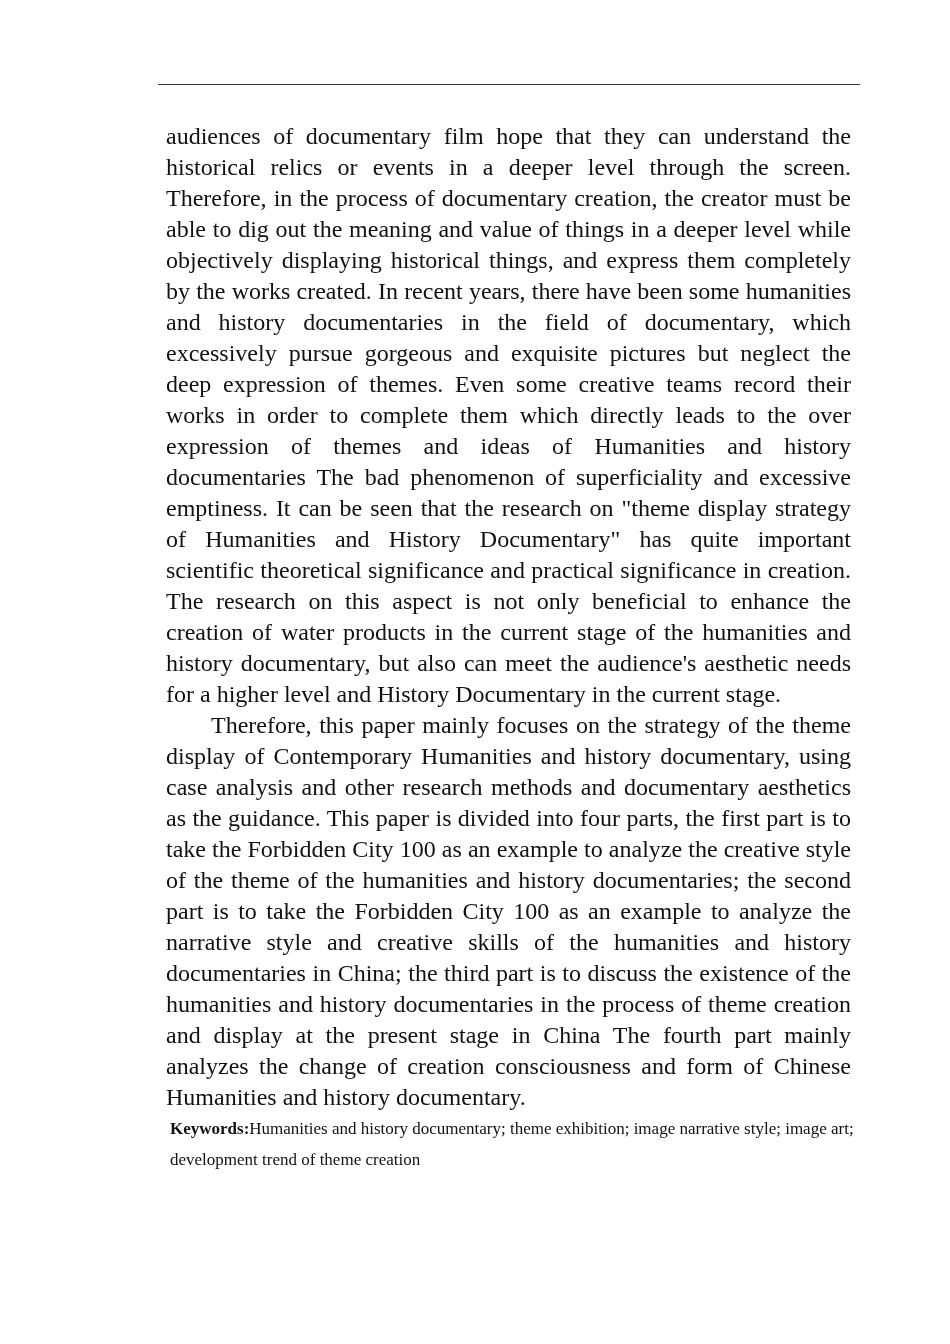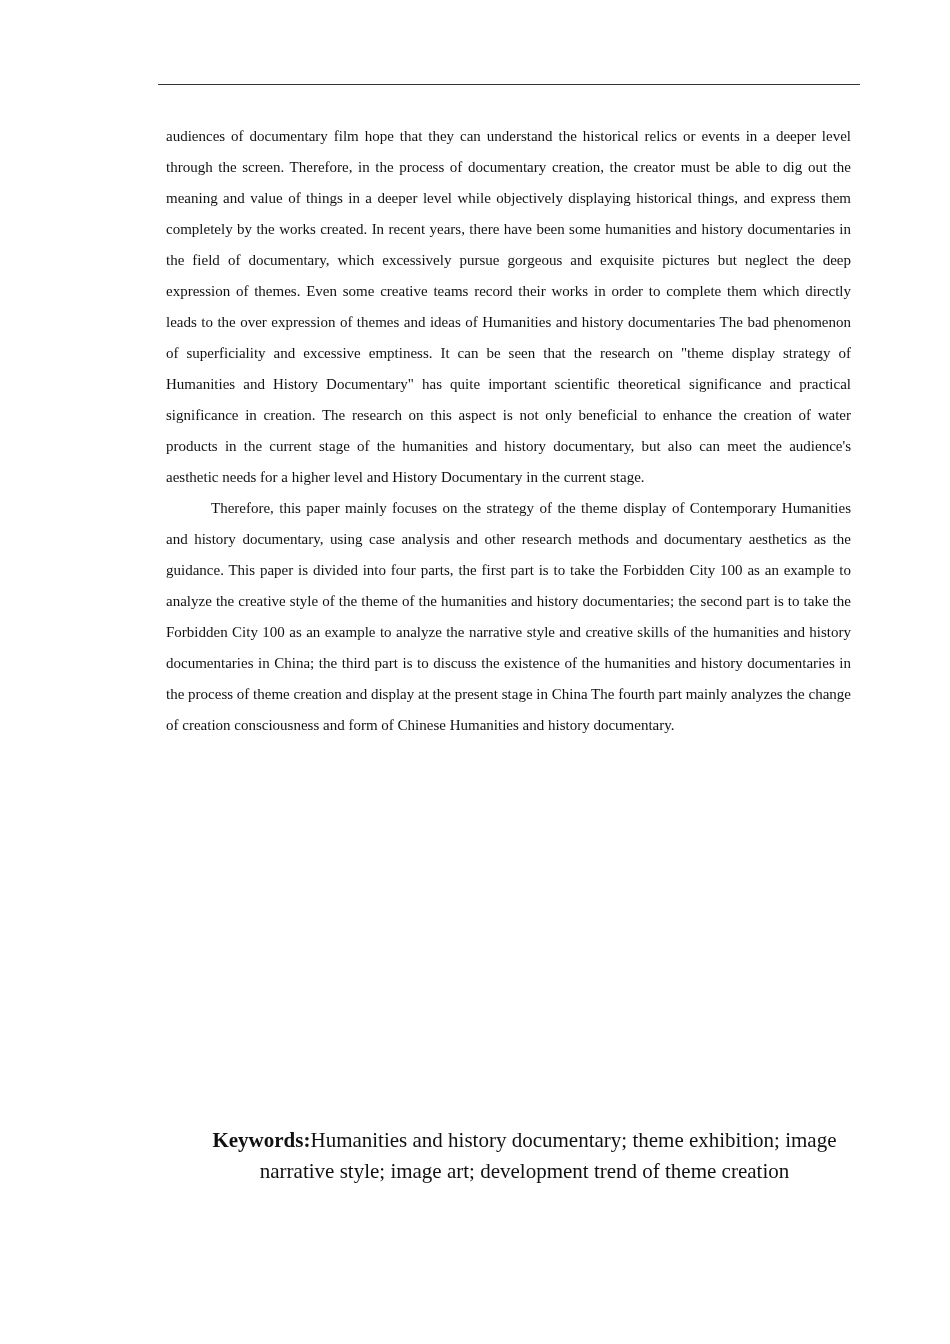--- a/index.html
+++ b/index.html
@@ -21,40 +21,40 @@
       top: 84px;
       width: 702px;
       height: 0;
       border-top: 1.6px solid #333333;
     }
     .content {
       position: absolute;
       left: 166px;
       top: 121px;
       width: 685px;
-      font-size: 15px;
+      font-size: 24px;
       line-height: 31px;
     }
     .para {
       margin: 0;
       text-align: justify;
     }
     .para.indent {
       text-indent: 45px;
       font-family: Liberation Serif, serif;
     }
     .keywords {
       position: absolute;
       left: 166px;
       top: 1109px;
       width: 685px;
-      font-size: 21px;
+      font-size: 17px;
       line-height: 31px;
-      margin: 16px;
-      text-align: center;
+      margin: 4px;
+      text-align: left;
     }
     .keywords-label {
       font-weight: bold;
     }
   </style>
 </head>
 <body>
 
 <div class="header-rule"></div>
 

